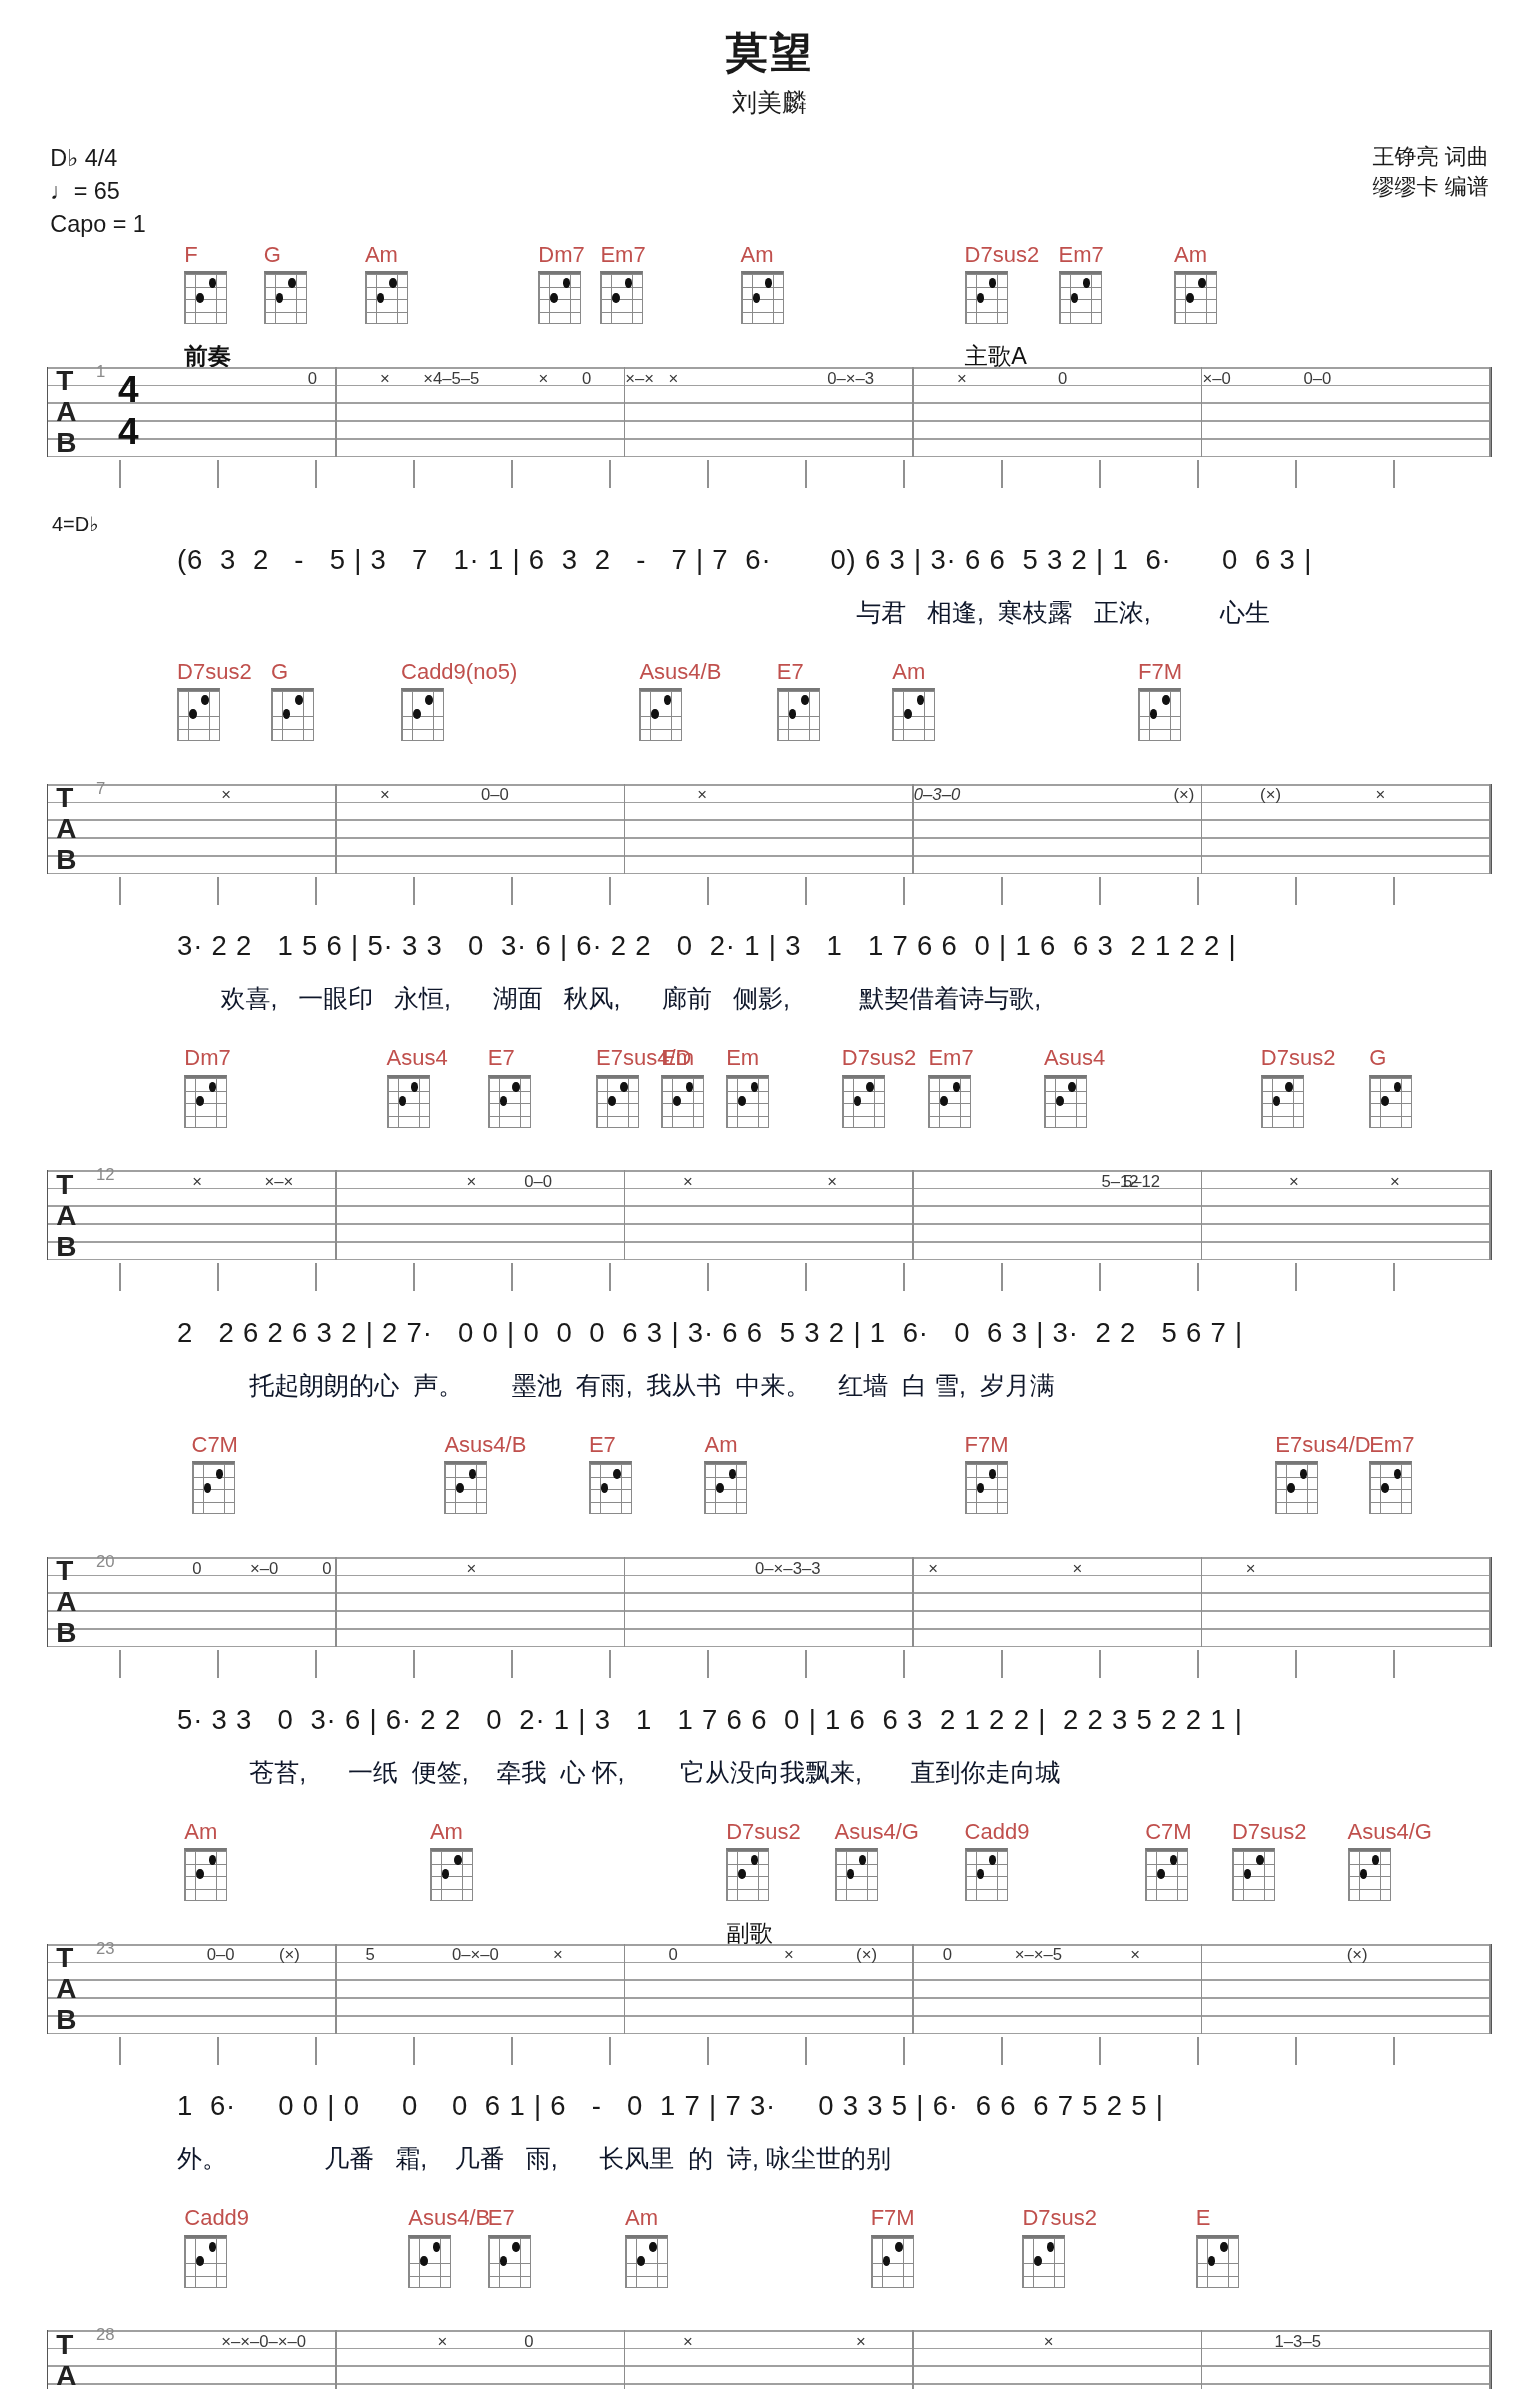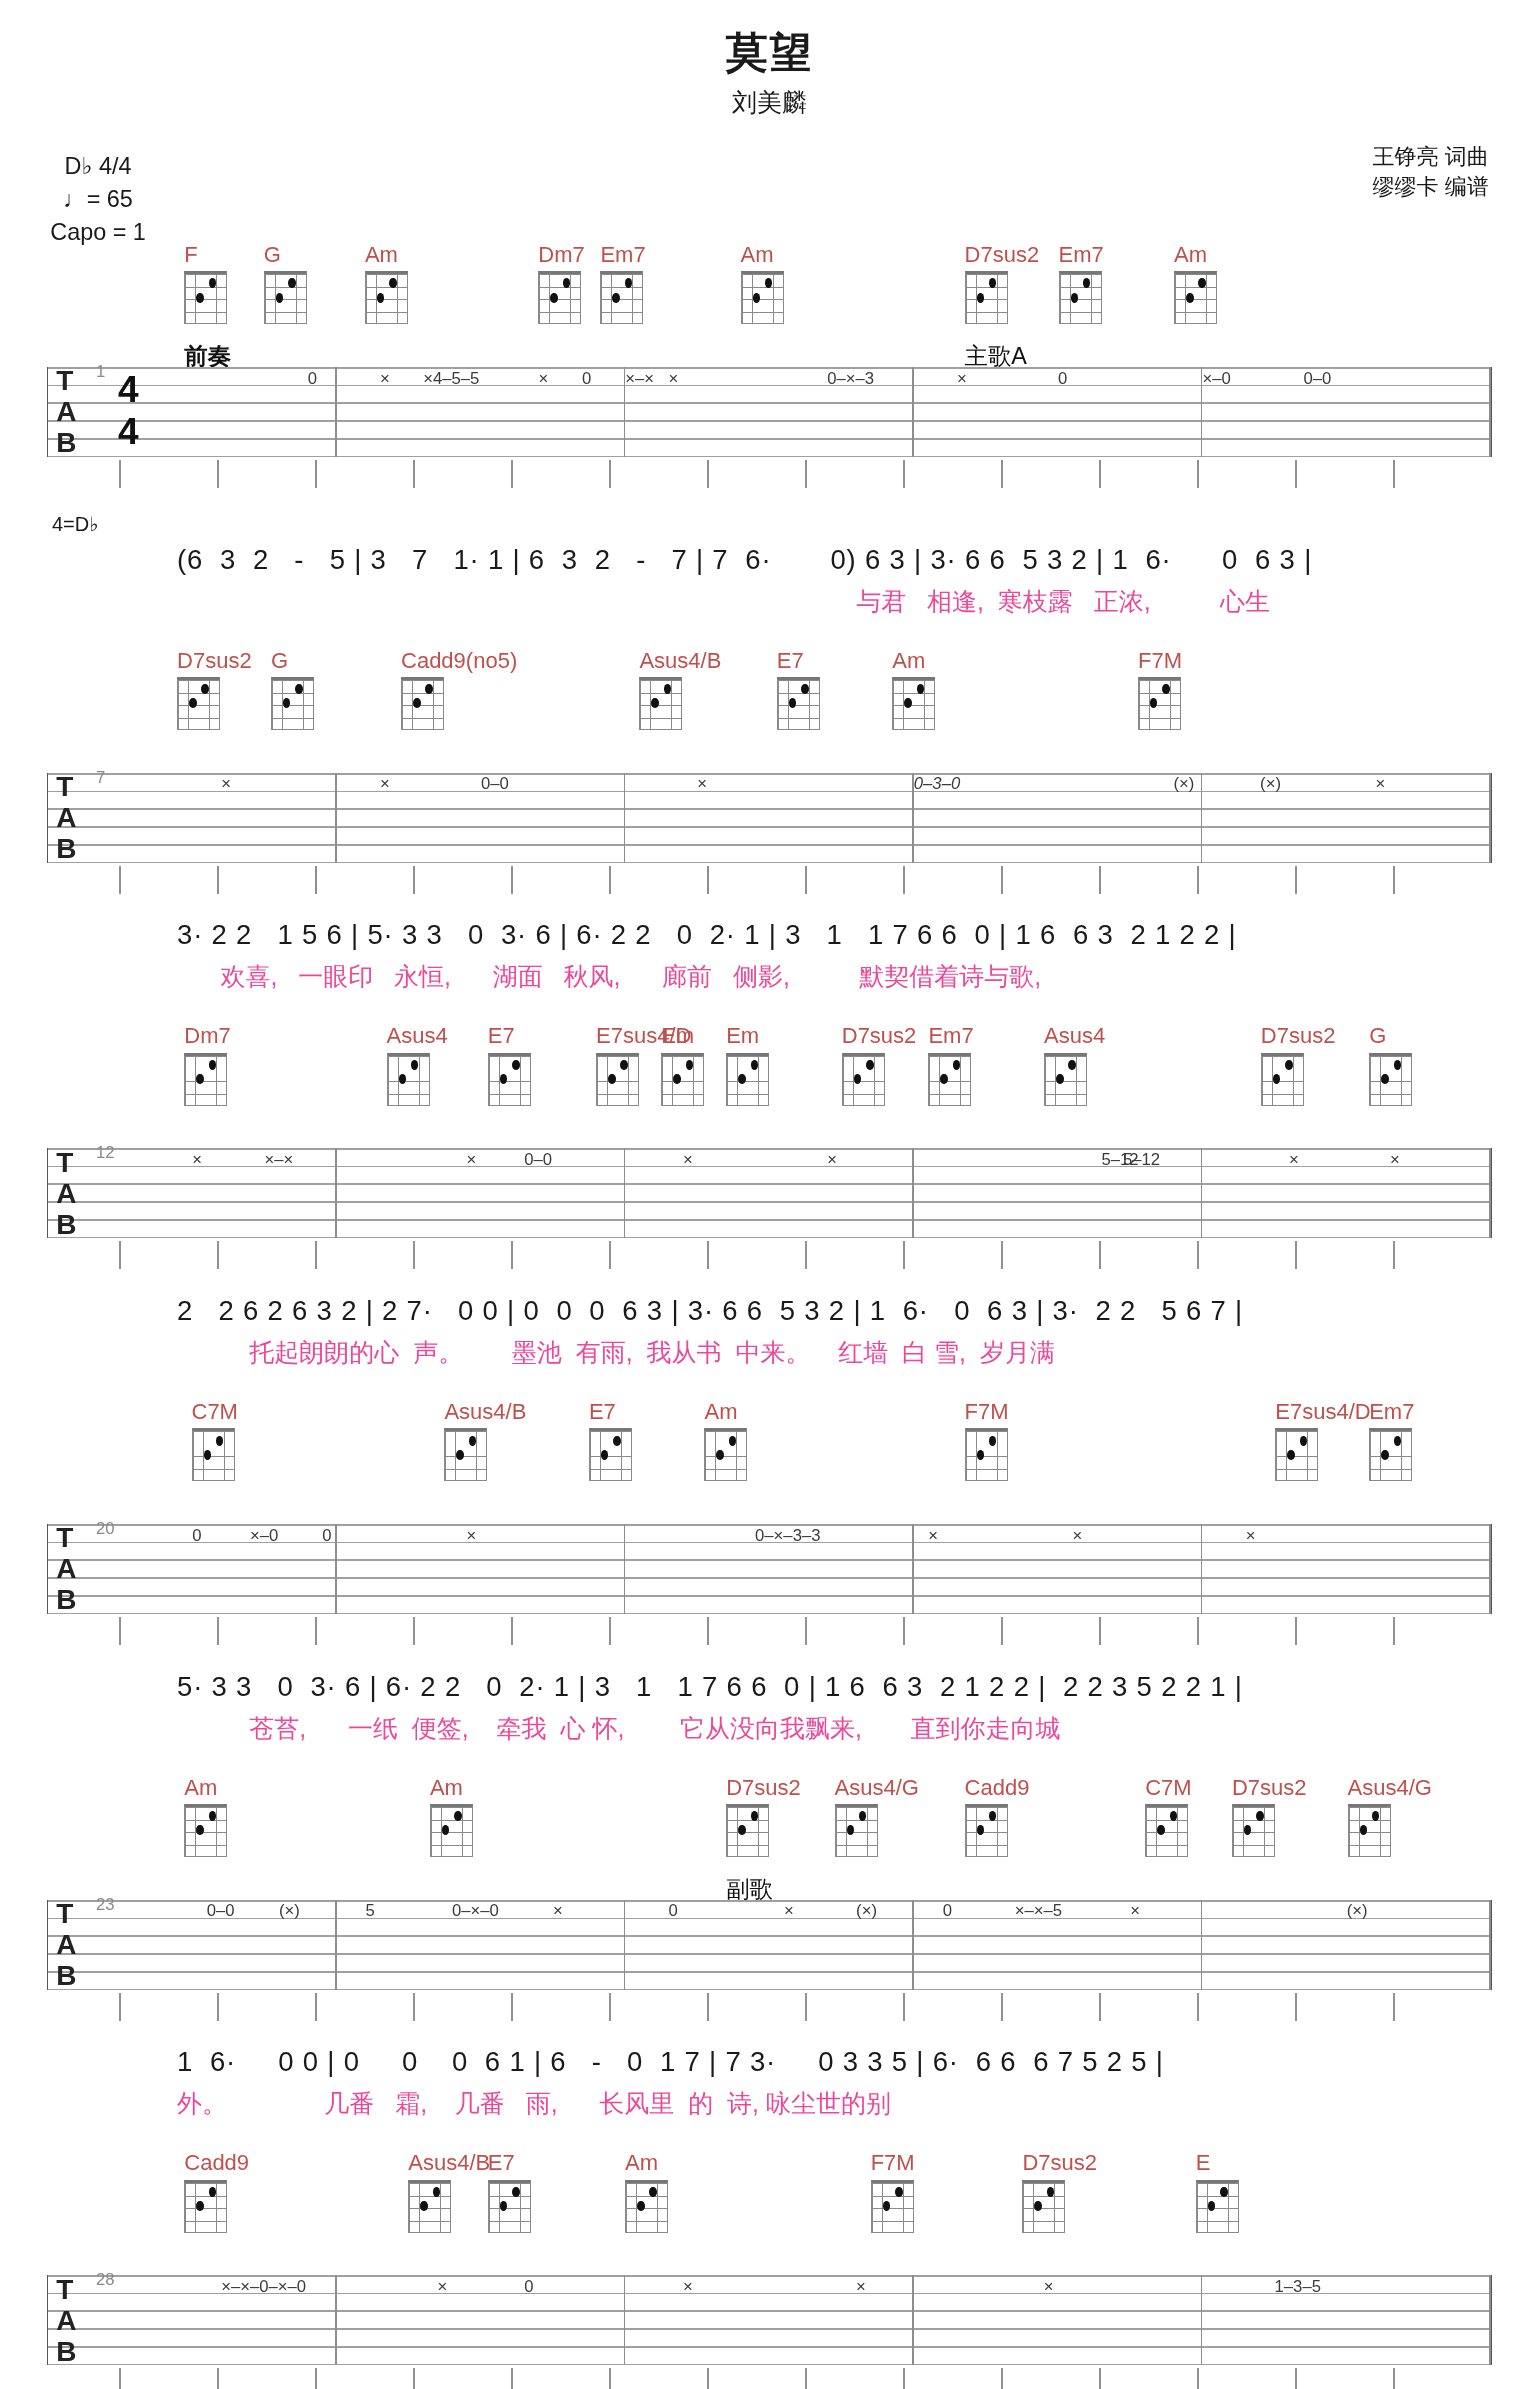--- a/index.html
+++ b/index.html
@@ -6,21 +6,21 @@
   body {
     width:1539px; height:2389px; background:#ffffff; position:relative;
     font-family:"Liberation Sans", sans-serif; color:#1a1a1a; overflow:hidden;
   }
   .sheet { padding:25px 47px 0 47px; }
 
   
   .title { text-align:center; font-size:42px; font-weight:bold; letter-spacing:1.7px; }
   .artist { text-align:center; font-size:25px; margin-top:5px; }
   .meta-row { position:relative; height:108px; margin-top:15px; }
-  .meta-left { position:absolute; left:3.3px; top:16px; font-size:23.4px; line-height:33px;text-align:center; }
+  .meta-left { position:absolute; left:3.3px; top:8px; font-size:23.4px; line-height:33px; }
   .meta-right { position:absolute; right:3.3px; top:8.3px; font-size:22px; line-height:30px; text-align:right; }
 
   
   .system { position:relative; margin-bottom:30px; }
   .chord-row { position:relative; height:125px; }
   .chord { position:absolute; top:0; width:75px; text-align:left; }
   .chord-name { font-size:22px; color:#c0504d; margin-bottom:3.3px; white-space:nowrap; }
   .diagram {
     position:relative; width:43px; height:53px; border:0.8px solid #8a8a8a; border-top:3.3px solid #777;
     background-image:
@@ -43,21 +43,21 @@
   .tab-letters { position:absolute; left:8.3px; top:-1.7px; font-size:28px; font-weight:bold; line-height:31px; color:#222; }
   .measure-no { position:absolute; left:48px; top:-5px; font-size:16.7px; color:#8a8a8a; }
   .time-sig { position:absolute; left:70px; top:1.7px; font-size:37px; font-weight:bold; line-height:42px; color:#111; }
   .tab-mark { position:absolute; top:1.7px; font-size:16.7px; color:#3a3a3a; white-space:nowrap; }
   .stems { position:absolute; left:5%; right:4%; top:93px; height:28px;
     background-image:repeating-linear-gradient(90deg, #555 0 1.7px, transparent 1.7px 98px); opacity:.65; }
   .key-note { font-size:20px; margin:5px 0 0 5px; height:25px; }
 
   
   .melody { font-size:27.5px; letter-spacing:0.8px; white-space:pre; padding-left:9%; margin-top:6.7px; color:#1a1a1a; }
-  .lyrics { font-size:25px; white-space:pre; margin-top:9px; color:#ec4899; }
+  .lyrics { font-size:25px; white-space:pre; margin-top:20px; color:#0f172a; }
 </style>
 </head>
 <body>
 
 <div class="sheet">
 
   <div class="title">莫望</div>
   <div class="artist">刘美麟</div>
 
   <div class="meta-row">

